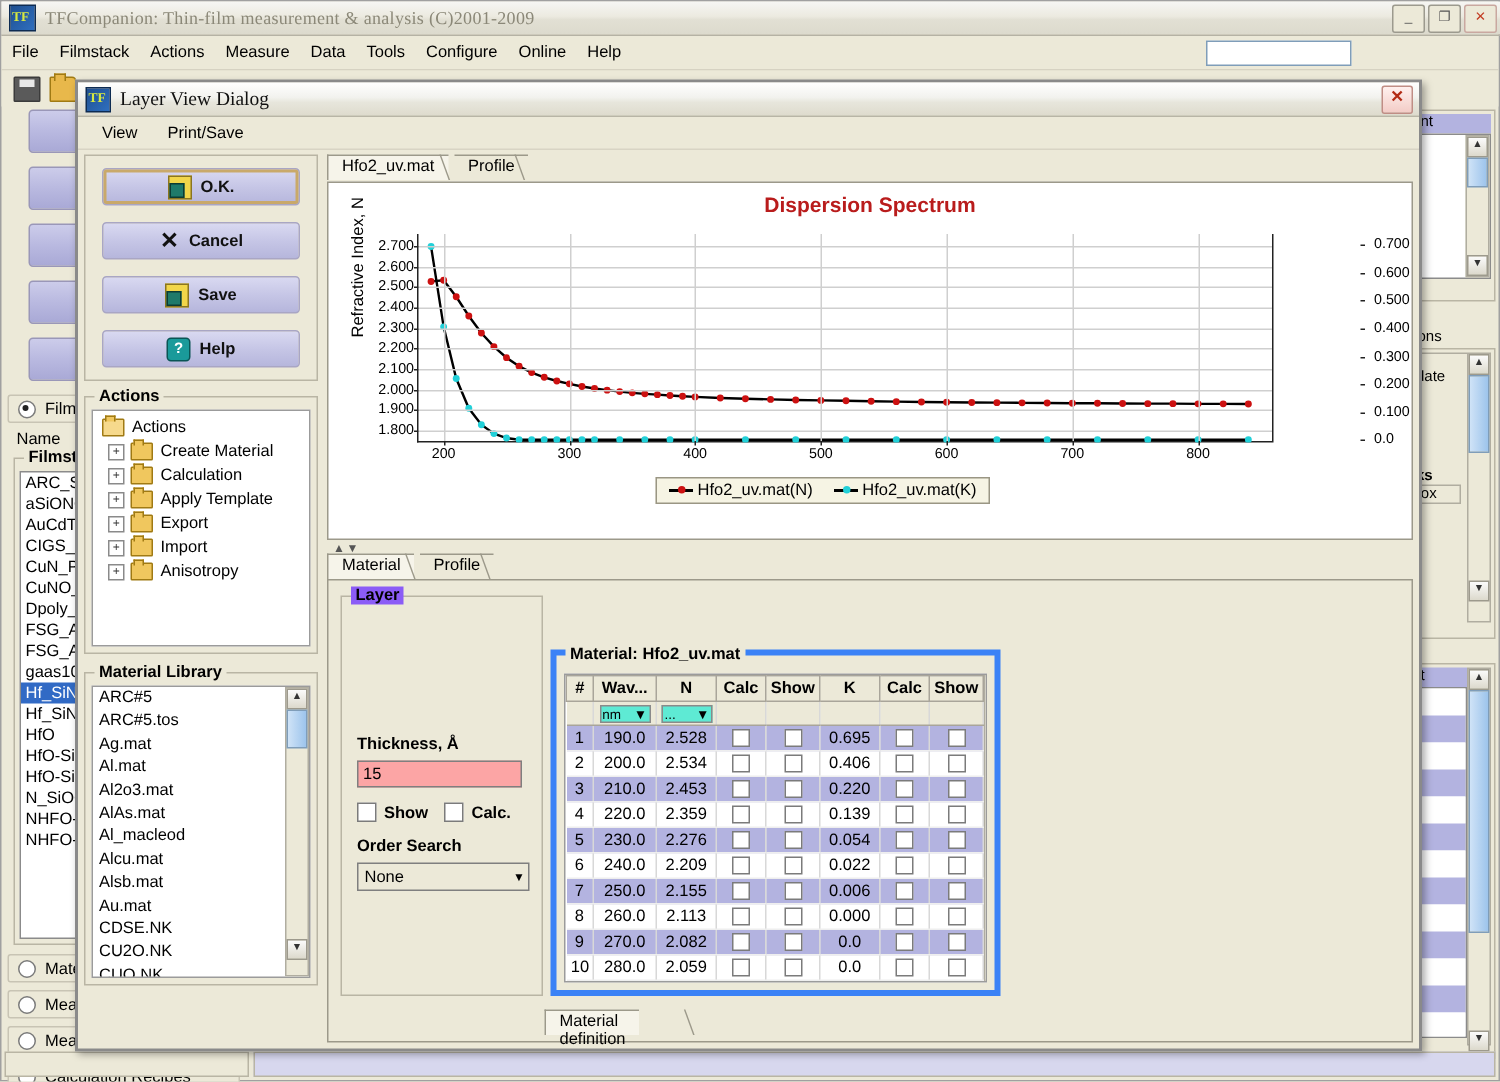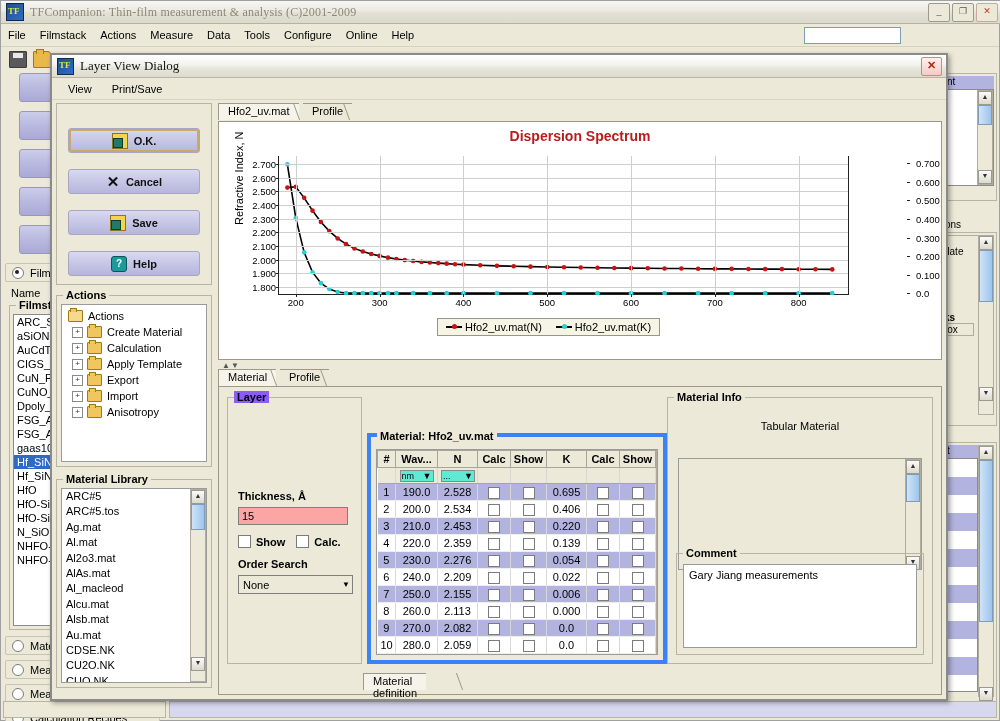--- a/index.html
+++ b/index.html
@@ -92,21 +92,21 @@
   .dlgmenu{height:21px;border-bottom:1px solid #d8d4c4;display:flex;align-items:center;
     padding-left:6px;background:#ece9d8;}
   .dlgmenu .dmi{padding:2px 10px;font-size:11px;}
 
   .dlgbody{position:absolute;left:4px;top:48px;right:4px;bottom:4px;}
 
   
   .dlcol{position:absolute;left:0;top:0;width:156px;bottom:0;}
   .btnbox{border:1px solid #b9b5a4;background:#ece9d8;padding:8px 0;margin-bottom:10px;}
   .abtn{display:flex;align-items:center;justify-content:center;gap:6px;
-    width:130px;height:23px;margin:16px auto 11px auto;border:1px solid #a9a6c4;border-radius:3px;
+    width:130px;height:23px;margin:0 auto 11px auto;border:1px solid #a9a6c4;border-radius:3px;
     background:linear-gradient(to bottom,#d9d9f1 0%,#c6c6e6 50%,#b6b6dc 100%);
     font-size:11px;font-weight:bold;color:#111;}
   .abtn.focus{outline:2px solid #c9a96a;outline-offset:-3px;}
   .abtn:last-child{margin-bottom:0;}
   .ico16{width:14px;height:14px;position:relative;flex:0 0 auto;}
   .ico-ok{background:#f2d64a;border:1px solid #8a7520;}
   .ico-ok:after{content:"";position:absolute;left:0;top:4px;width:8px;height:8px;
     background:#1f7a6a;border:1px solid #0d3b33;}
   .ico-x{font-size:15px;font-weight:bold;line-height:13px;text-align:center;}
   .ico-save{background:#f2d64a;border:1px solid #8a7520;}
@@ -878,37 +878,20 @@
                 </table>
               <div class="scr" style="width:15px;">
                 <div class="arw">▲</div>
                 <div class="thumb" style="height:26px;"></div>
                 <div style="height:152px;"></div>
                 <div class="arw">▼</div>
               </div>
             </div>
           </div>
 
-          <div class="infogrp">
-            <div class="gl">Material Info</div>
-            <div class="tabmat">Tabular Material</div>
-            <div class="infobox">
-              <div style="flex:1;"></div>
-              <div class="scr">
-                <div class="arw">▲</div>
-                <div class="thumb" style="height:26px;"></div>
-                <div style="height:54px;"></div>
-                <div class="arw">▼</div>
-              </div>
-            </div>
-            <div class="cmtgrp">
-              <div class="gl">Comment</div>
-              <div class="cmtbox">Gary Jiang measurements</div>
-            </div>
-          </div>
 
           <div class="bottomtab">
             <div class="tab sel" style="left:0;">Material definition</div>
             <div class="tabslant" style="left:96px;"></div>
           </div>
 
         </div>
       </div>
     </div>
   </div>

